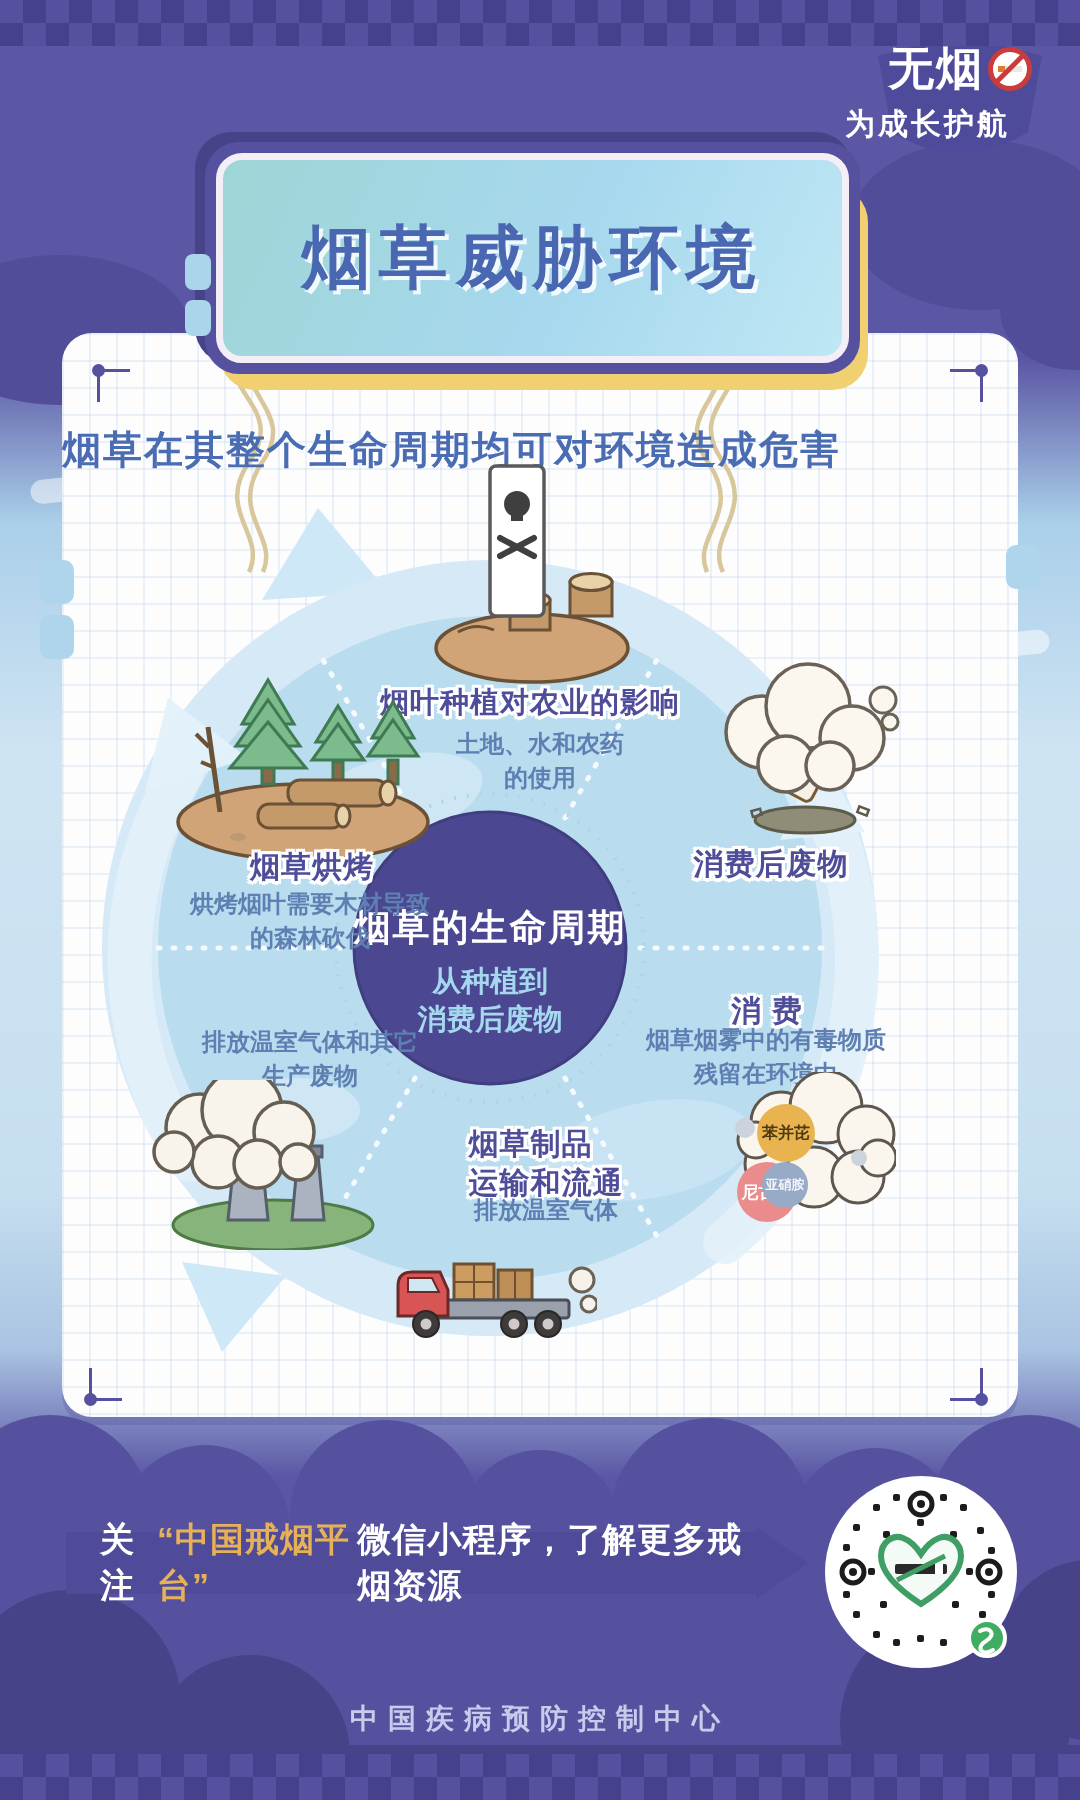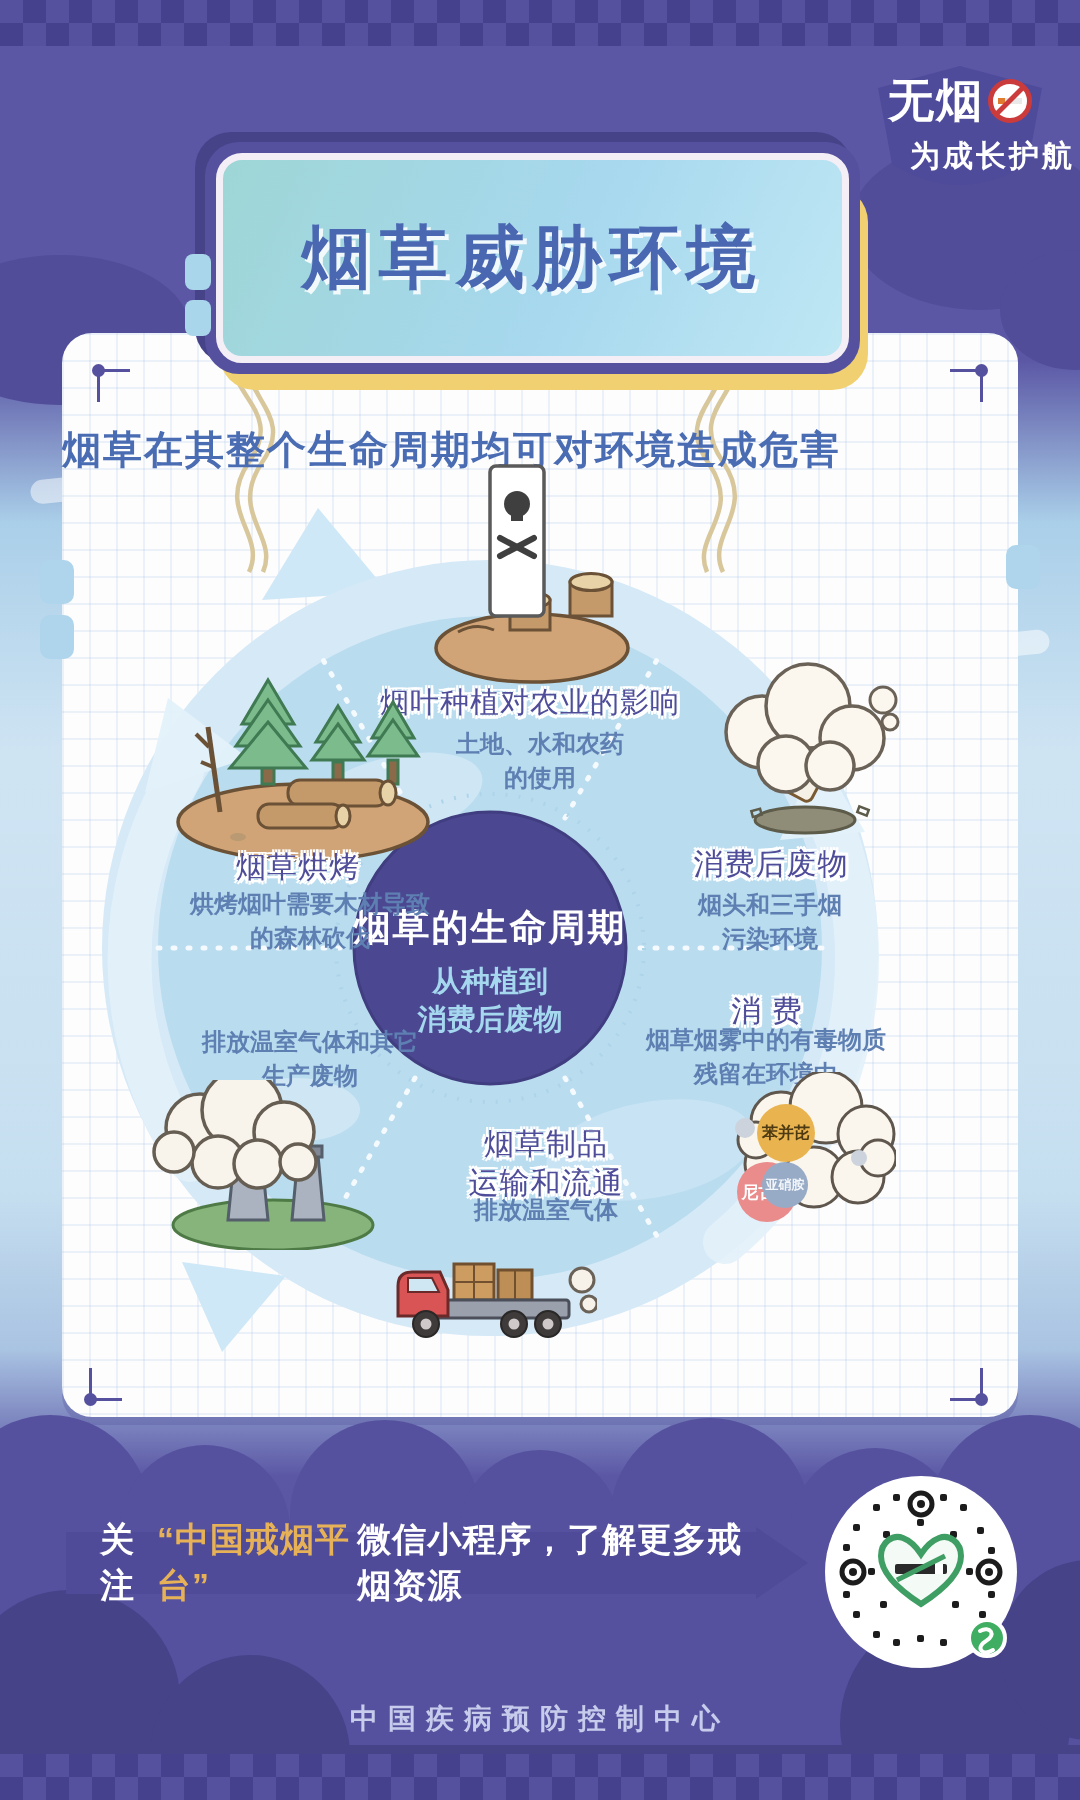--- a/index.html
+++ b/index.html
@@ -7,21 +7,21 @@
     font-family:"Liberation Sans","DejaVu Sans",sans-serif;
     background:linear-gradient(180deg,#5b57a5 0%,#5b57a5 20%,#aacfe9 29%,#cfe4f3 42%,#c6dff0 66%,#a9c3e2 75%,#5b57a5 82%,#55519e 100%);}
   .abs{position:absolute;}
   .checker{position:absolute;left:0;width:1080px;height:46px;
     background:conic-gradient(#45418c 25%,#55519e 0 50%,#45418c 0 75%,#55519e 0);background-size:46px 46px;}
   .tcloud{position:absolute;border-radius:50%;background:#514d99;}
   .bcloud{position:absolute;border-radius:50%;background:#55519e;}
   .dcloud{position:absolute;border-radius:50%;background:#474389;}
   .streak{position:absolute;height:24px;border-radius:12px;background:rgba(255,255,255,.5);transform:rotate(-6deg);}
   
-  .badge{position:absolute;left:845px;top:38px;width:230px;text-align:right;color:#fff;margin-top:32px;}
+  .badge{position:absolute;left:845px;top:38px;width:230px;text-align:left;color:#fff;}
   .badge-line1{display:flex;align-items:center;justify-content:center;gap:4px;font-size:46px;font-weight:900;letter-spacing:2px;}
   .badge-line2{font-size:30px;font-weight:900;letter-spacing:3px;margin-top:4px;}
   .nosmoke{display:inline-block;width:34px;height:34px;border:5px solid #cc3b3b;border-radius:50%;background:#fff;position:relative;}
   .nosmoke::before{content:"";position:absolute;left:5px;top:14px;width:24px;height:6px;
     background:linear-gradient(90deg,#e07b2f 28%,#e9e9e9 28%);}
   .nosmoke::after{content:"";position:absolute;left:-1px;top:14px;width:36px;height:5px;background:#cc3b3b;transform:rotate(-45deg);}
   
   .banner{position:absolute;left:205px;top:142px;width:655px;height:232px;}
   .banner-shadow{position:absolute;left:-10px;top:-10px;right:8px;bottom:10px;background:#474389;border-radius:36px;}
   .banner-yellow{position:absolute;left:14px;top:44px;right:-8px;bottom:-16px;background:#f0d070;border-radius:36px;}
@@ -37,22 +37,22 @@
     background-size:27px 27px;box-shadow:0 8px 0 rgba(80,76,150,.28);}
   .side-tab{position:absolute;width:34px;height:44px;background:#aed5ec;border-radius:10px;}
   .cmark{position:absolute;width:34px;height:34px;}
   .cmark i{position:absolute;background:#55519e;display:block;}
   .cmark .dot{left:-4px;top:-4px;width:13px;height:13px;border-radius:50%;}
   .cmark .h{left:4px;top:1px;width:30px;height:3px;}
   .cmark .v{left:1px;top:4px;width:3px;height:30px;}
   .subtitle{position:absolute;left:62px;top:423px;width:956px;text-align:left;
     font-size:39px;font-weight:900;color:#4a6cb3;letter-spacing:2px;}
   
-  .seg-title{position:absolute;transform:translateX(-50%);white-space:pre-line;text-align:center;
-    font-size:30px;font-weight:400;color:#4f4d99;line-height:1.3;letter-spacing:1px;
+  .seg-title{position:absolute;transform:translateX(-50%);white-space:pre-line;text-align:left;
+    font-size:30px;font-weight:700;color:#4f4d99;line-height:1.3;letter-spacing:1px;
     text-shadow:-3px -3px 0 #fff,3px -3px 0 #fff,-3px 3px 0 #fff,3px 3px 0 #fff,-3px 0 0 #fff,3px 0 0 #fff,0 -3px 0 #fff,0 4px 0 #fff;}
   .seg-desc{position:absolute;transform:translateX(-50%);white-space:pre-line;text-align:center;
     font-size:24px;font-weight:600;color:#5e7fb2;line-height:1.4;}
   .center-text{position:absolute;left:310px;top:903px;width:360px;text-align:center;}
   .ct-title{font-size:37px;font-weight:900;color:#ffffff;letter-spacing:2px;}
   .ct-sub{font-size:29px;font-weight:800;color:#a5d8ef;line-height:1.3;margin-top:10px;white-space:pre-line;}
   .bubble{position:absolute;border-radius:50%;display:flex;align-items:center;justify-content:center;font-weight:800;}
   
   .promo{position:absolute;left:66px;top:1532px;width:690px;height:62px;background:#4f4b99;
     display:flex;align-items:center;padding-left:34px;box-sizing:border-box;}
@@ -196,22 +196,20 @@
         <circle cx="152" cy="78" r="32"></circle>
       <circle cx="86" cy="104" r="28"></circle>
         <circle cx="130" cy="106" r="24"></circle>
     </g>
     <circle cx="183" cy="40" r="13" fill="#fbf7ef" stroke="#6b6257" stroke-width="3"></circle>
     <circle cx="190" cy="62" r="8" fill="#fbf7ef" stroke="#6b6257" stroke-width="3"></circle>
     <rect x="158" y="148" width="10" height="6" fill="none" stroke="#5d5b4a" stroke-width="2.5" transform="rotate(20 163 151)"></rect>
     <rect x="52" y="150" width="9" height="6" fill="none" stroke="#5d5b4a" stroke-width="2.5" transform="rotate(-15 56 153)"></rect>
   </svg>
   <div class="seg-title" style="left:771px;top:844px;">消费后废物</div>
-  <div class="seg-desc" style="left:770px;top:870px;padding-top:18px;">烟头和三手烟
-污染环境</div>
 
   <div class="seg-title" style="left:767px;top:991px;">消 费</div>
   <div class="seg-desc" style="left:766px;top:1023px;">烟草烟雾中的有毒物质
 残留在环境中</div>
   <svg class="abs" style="left:726px;top:1072px;" width="170" height="165" viewBox="0 0 170 165">
     <g fill="#faf6ee" stroke="#5f574d" stroke-width="3">
       <circle cx="55" cy="50" r="30"></circle>
         <circle cx="100" cy="35" r="36"></circle>
         <circle cx="140" cy="62" r="28"></circle>
       <circle cx="45" cy="92" r="26"></circle>
@@ -288,21 +286,21 @@
       <rect x="220" y="88" width="10" height="24" fill="#8a6a48"></rect>
       <polygon points="225,30 246,66 204,66" fill="#7bbb8c"></polygon>
       <polygon points="225,48 250,84 200,84" fill="#7bbb8c"></polygon>
     </g>
     <rect x="120" y="108" width="100" height="26" rx="12" fill="#c49a6b" stroke="#6b5136" stroke-width="3"></rect>
     <ellipse cx="220" cy="121" rx="8" ry="12" fill="#e8d2a8" stroke="#6b5136" stroke-width="3"></ellipse>
     <rect x="90" y="132" width="85" height="24" rx="11" fill="#c49a6b" stroke="#6b5136" stroke-width="3"></rect>
     <ellipse cx="175" cy="144" rx="7" ry="11" fill="#e8d2a8" stroke="#6b5136" stroke-width="3"></ellipse>
     <ellipse cx="70" cy="165" rx="8" ry="4" fill="#b99a72"></ellipse>
   </svg>
-  <div class="seg-title" style="left:298px;top:847px;">烟草烘烤</div>
+  <div class="seg-title" style="left:312px;top:847px;">烟草烘烤</div>
   <div class="seg-desc" style="left:310px;top:873px;padding-top:14px;">烘烤烟叶需要木材导致
 的森林砍伐</div>
 
   <div class="bcloud" style="left:-50px;top:1415px;width:200px;height:200px;"></div>
   <div class="bcloud" style="left:120px;top:1445px;width:170px;height:170px;"></div>
   <div class="bcloud" style="left:290px;top:1420px;width:190px;height:190px;"></div>
   <div class="bcloud" style="left:460px;top:1450px;width:160px;height:160px;"></div>
   <div class="bcloud" style="left:610px;top:1418px;width:200px;height:200px;"></div>
   <div class="bcloud" style="left:790px;top:1448px;width:170px;height:170px;"></div>
   <div class="bcloud" style="left:930px;top:1415px;width:200px;height:200px;"></div>

